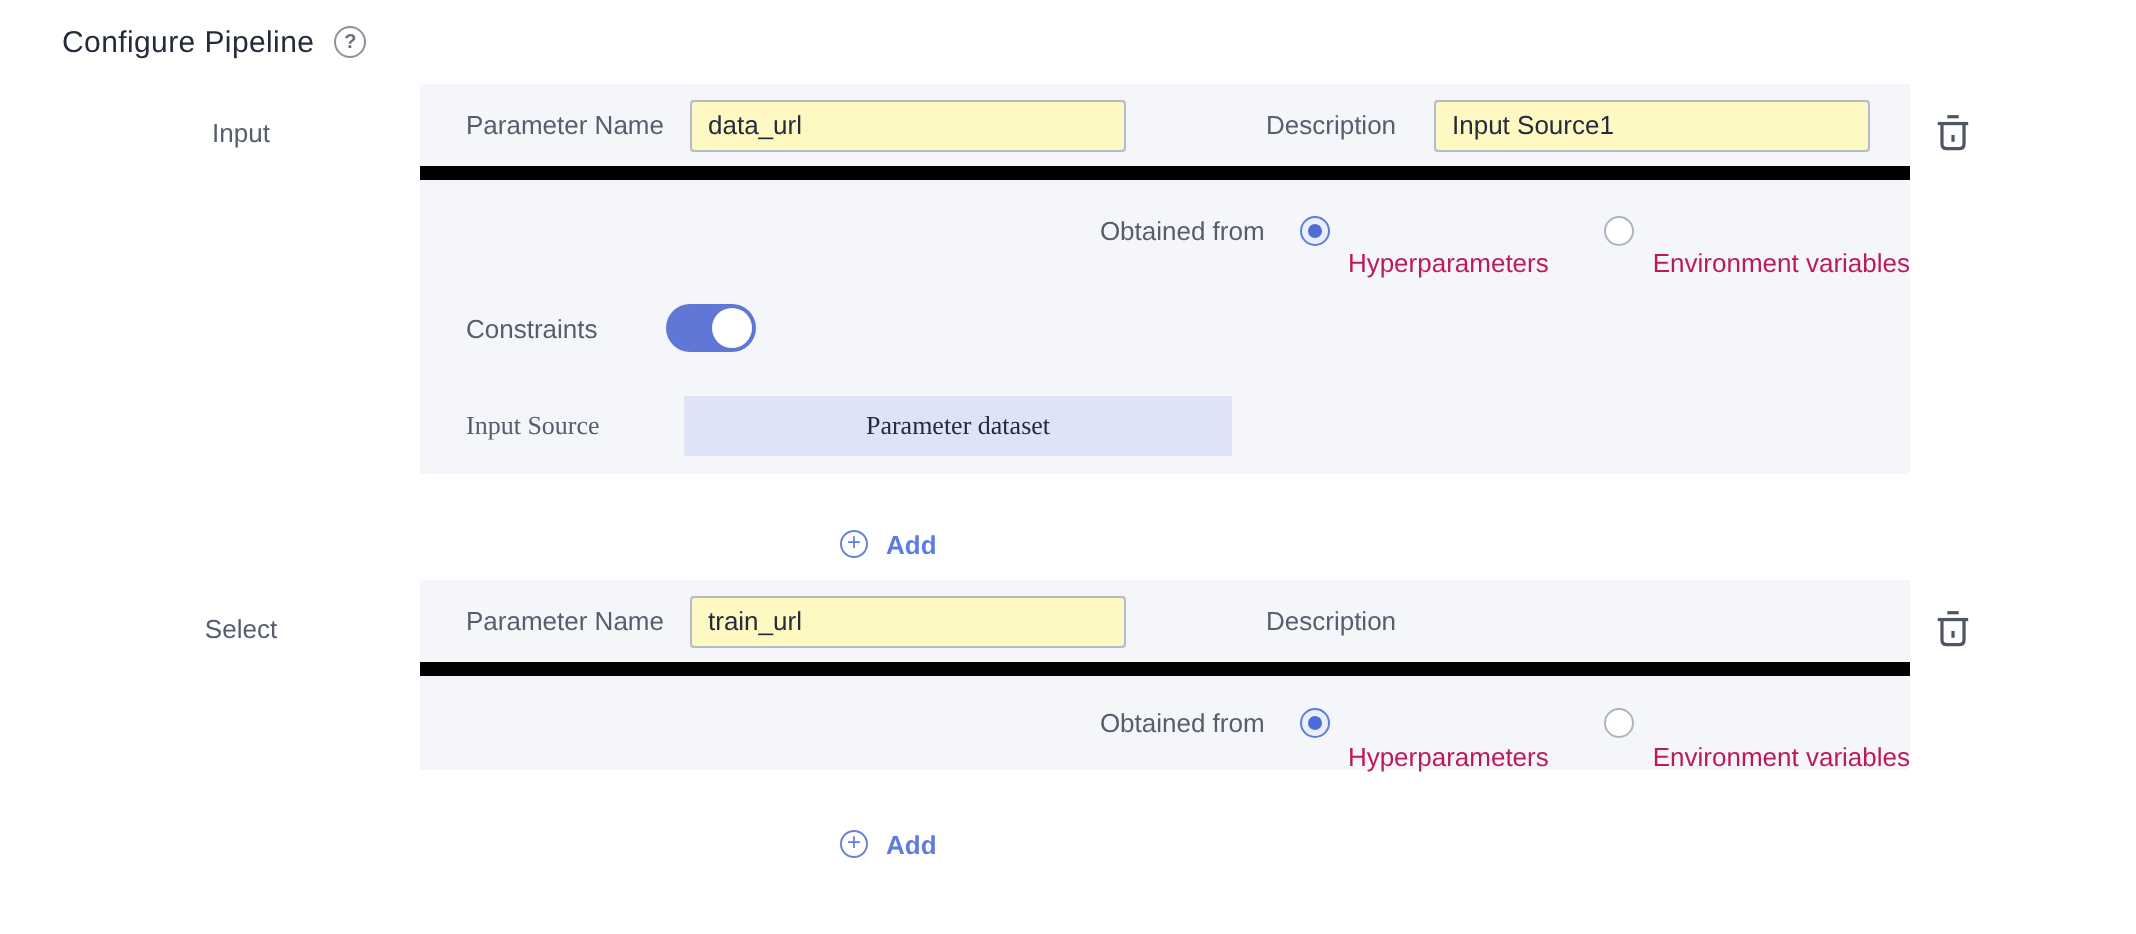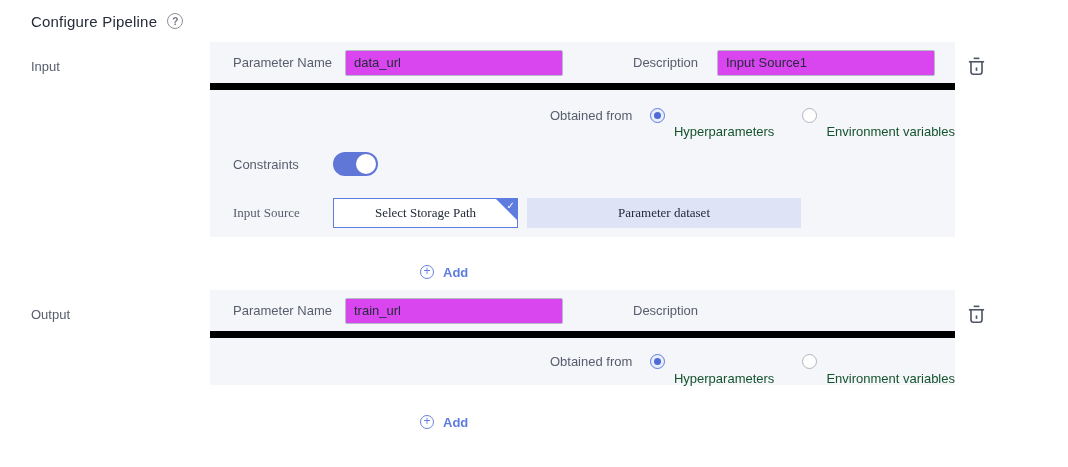--- a/index.html
+++ b/index.html
@@ -20,55 +20,55 @@
     display: inline-flex; align-items: center; justify-content: center; cursor: pointer;
     background: #fff;
   }
 
   
   .section { display: flex; align-items: flex-start; }
   .section.first { margin-top: 10px; }
   .section.second { margin-top: 8px; }
   .side-label {
     width: 210px; padding-left: 31px; padding-top: 17px;
-    font-size: 13px; color: #575d6c; flex: 0 0 210px;
+    font-size: 13px; color: #575d6c; flex: 0 0 210px; text-align: center;
   }
   .mid-col { width: 745px; flex: 0 0 745px; }
 
   
   .card { width: 745px; background: #f5f6fa; }
   .row { display: flex; align-items: center; padding-left: 23px; }
   .row.r-fields { height: 48px; border-bottom: 7px solid #000000; }
   .row.r-obtained { height: 50px; justify-content: flex-end; }
   .row.r-obtained.short { height: 47px; }
   .row.r-constraints { height: 48px; }
   .row.r-source { height: 49px; font-family: Liberation Serif, serif; }
 
   .f-label { font-size: 13px; color: #575d6c; }
   .lbl-pname { width: 112px; flex: 0 0 112px; }
   .lbl-desc { width: 84px; flex: 0 0 84px; margin-left: 70px; }
   .lbl-inline { width: 100px; flex: 0 0 100px; }
 
   .text-input {
     width: 218px; height: 26px; border: 1px solid #b6bac7; border-radius: 2px;
-    background: #d946ef; font-size: 13px; color: #252b3a; padding: 0 8px;
+    background: #fef9c3; font-size: 13px; color: #252b3a; padding: 0 8px;
     font-family: "Liberation Sans", "DejaVu Sans", sans-serif; outline: none;
   }
 
   
   .radio-group { display: inline-flex; align-items: center; cursor: pointer; }
   .radio-group + .radio-group { margin-left: 28px; }
   .radio {
     width: 15px; height: 15px; border-radius: 50%; border: 1px solid #aeb3c0;
     background: #fff; display: inline-flex; align-items: center; justify-content: center;
     margin-right: 9px; flex: 0 0 15px;
   }
   .radio.checked { border: 1.5px solid #5e7ce0; background: #e9eefb; }
   .radio.checked::after { content: ""; width: 7px; height: 7px; border-radius: 50%; background: #4f6bd6; }
-  .radio-text { font-size: 13px; color: #14532d; margin-top: 33px; }
+  .radio-text { font-size: 13px; color: #be185d; margin-top: 33px; }
 
   
   .toggle {
     width: 45px; height: 24px; border-radius: 12px; background: #6177d8;
     position: relative; cursor: pointer; border: none;
   }
   .toggle .knob {
     position: absolute; top: 2px; right: 2px; width: 20px; height: 20px;
     border-radius: 50%; background: #fff;
   }
@@ -148,25 +148,20 @@
         <div class="row r-constraints">
           <span class="f-label lbl-inline">Constraints</span>
           <button class="toggle" aria-checked="true">
             <span class="knob"></span>
           </button>
         </div>
 
         <div class="row r-source">
           <span class="f-label lbl-inline">Input Source</span>
           <div class="tabs">
-            <button class="tab selected">
-              <span>Select Storage Path</span>
-              <span class="corner"></span>
-              <span class="corner-check">✓</span>
-            </button>
             <button class="tab plain">
               <span>Parameter dataset</span>
             </button>
           </div>
         </div>
 
       </div>
 
       <button class="add-btn first">
         <span class="add-icon">+</span>
@@ -178,21 +173,21 @@
       <svg width="19" height="20" viewBox="0 0 20 21" fill="none" stroke="#4e5565" stroke-width="1.7">
         <line x1="7" y1="1.4" x2="13" y2="1.4"></line>
         <line x1="2" y1="5" x2="18" y2="5"></line>
         <path d="M4.2 5 L4.2 15.6 Q4.2 18.2 6.8 18.2 L13.2 18.2 Q15.8 18.2 15.8 15.6 L15.8 5"></path>
         <line x1="10" y1="11" x2="10" y2="14.6"></line>
       </svg>
     </button>
   </div>
 
   <div class="section second">
-    <div class="side-label">Output</div>
+    <div class="side-label">Select</div>
 
     <div class="mid-col">
       <div class="card">
 
         <div class="row r-fields">
           <span class="f-label lbl-pname">Parameter Name</span>
           <input class="text-input" type="text" value="train_url" style="">
           <span class="f-label lbl-desc">Description</span>
         </div>
 

